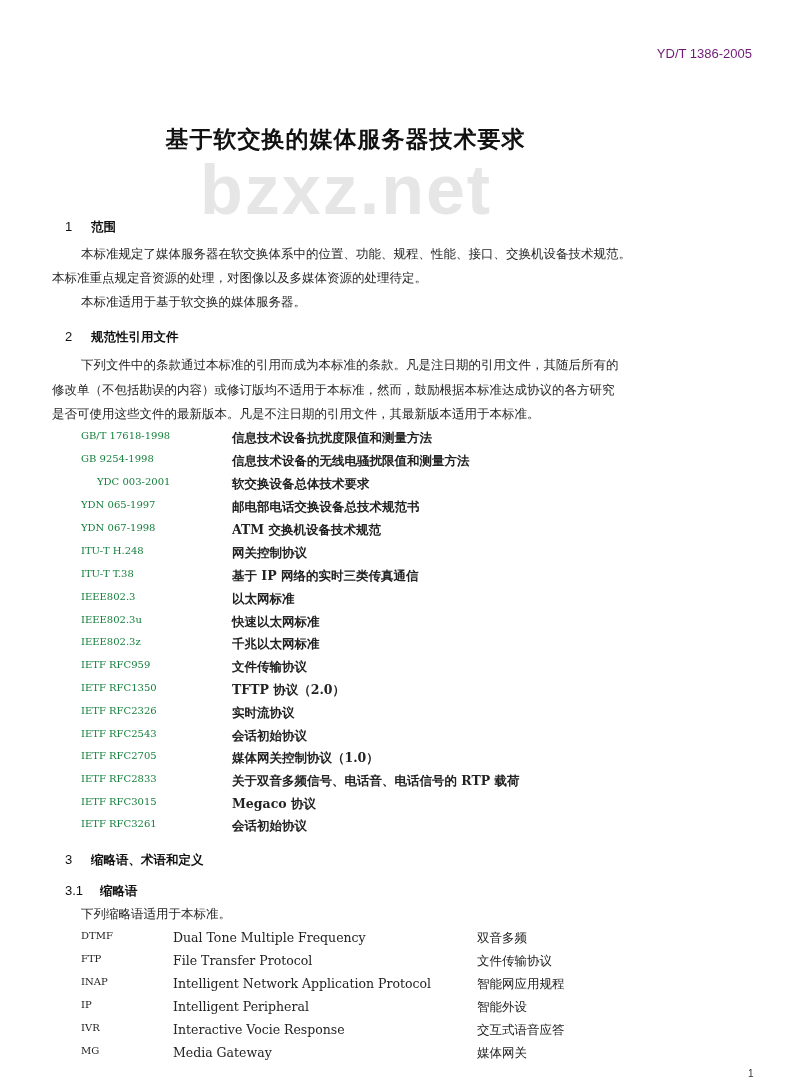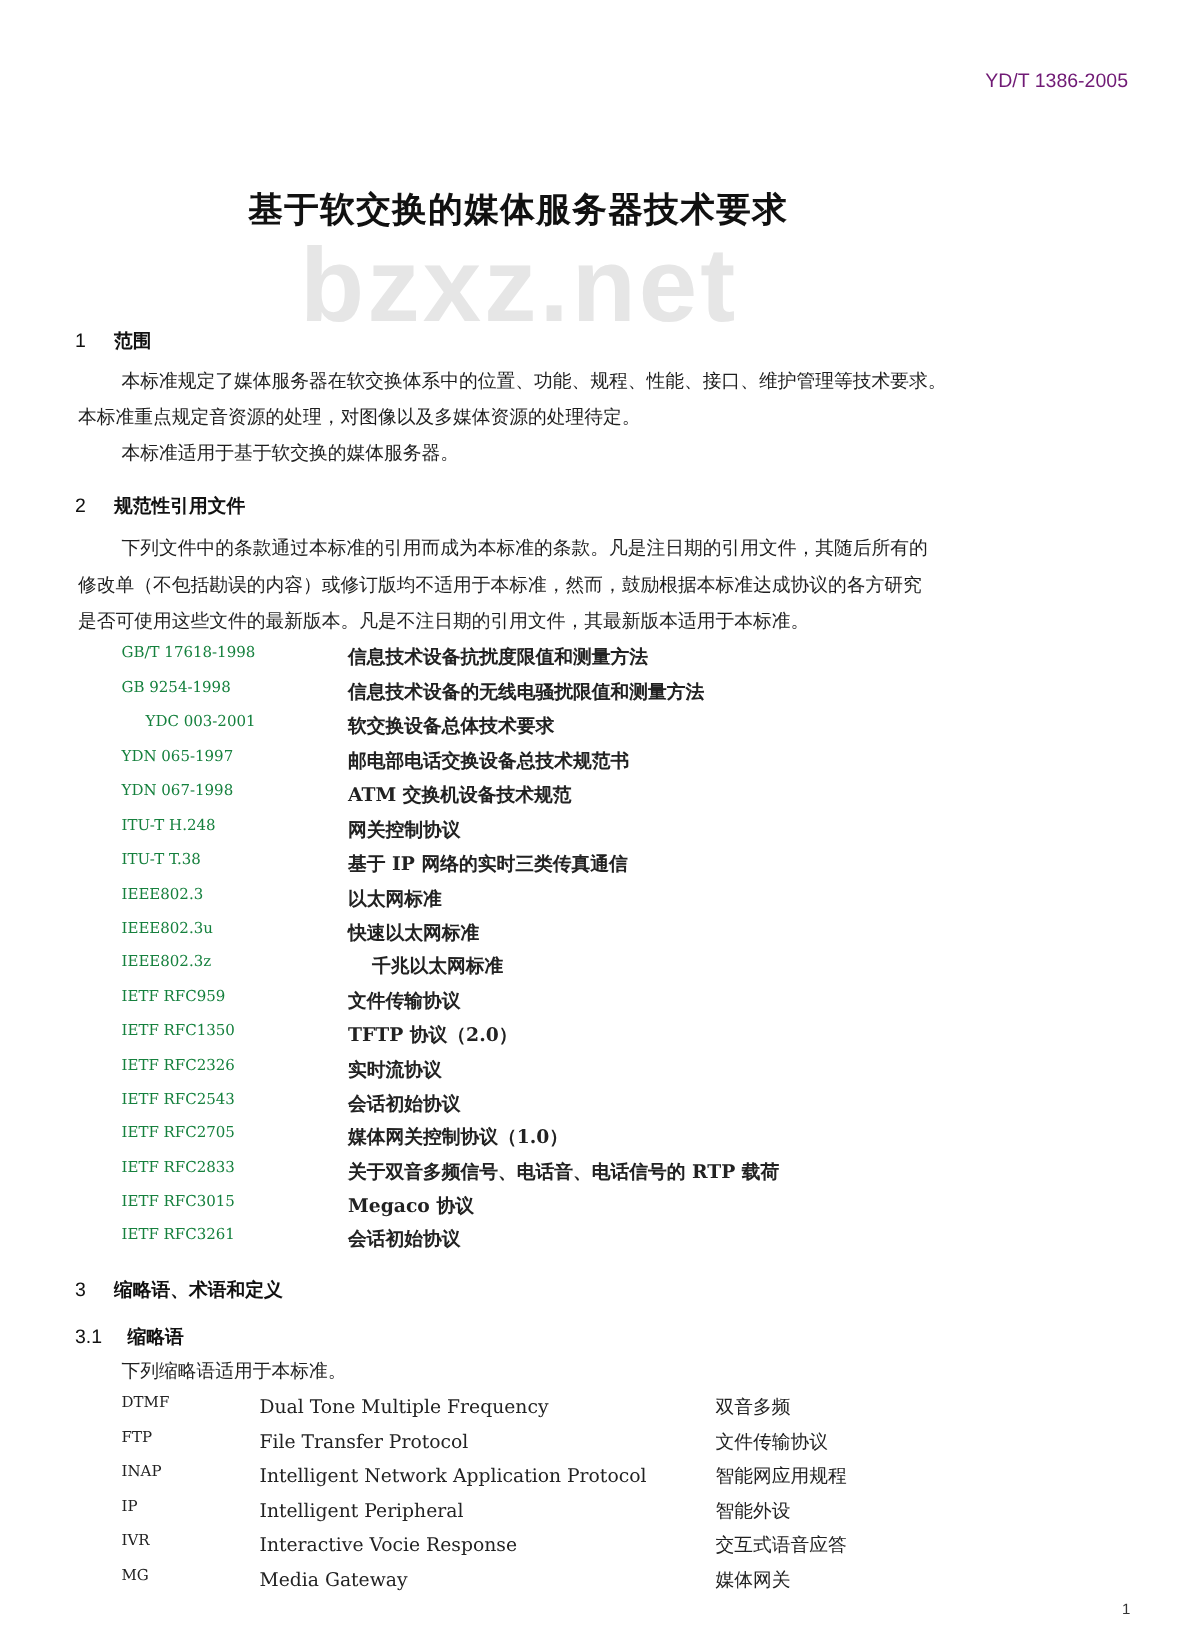--- a/index.html
+++ b/index.html
@@ -4,21 +4,21 @@
 <style>
   html, body { margin: 0; padding: 0; background: #ffffff; }
   body { width: 800px; height: 1091px; position: relative; overflow: hidden;
          font-family: "DejaVu Serif", "Liberation Serif", serif; color: #1a1a1a; }
   .abs { position: absolute; white-space: nowrap; }
   .std-no { right: 48px; top: 46px; font-family: "Liberation Sans", sans-serif; font-size: 13px; color: #701a75; }
   .title { left: 0; width: 691px; top: 124px; text-align: center; font-family: "DejaVu Sans", sans-serif;
            font-size: 23px; font-weight: bold; letter-spacing: 1px; color: #111; }
   .watermark { left: 200px; top: 150px; font-family: "Liberation Sans", sans-serif; font-size: 70px;
                font-weight: bold; color: #e6e6e6; letter-spacing: 2px; z-index: 0; }
-  .h1 { font-family: "DejaVu Sans", sans-serif; font-size: 12.5px; font-weight: bold; color: #111; }
+  .h1 { font-family: "DejaVu Sans", sans-serif; font-size: 12.5px; font-weight: bold; color: #111; margin-left: 15px; }
   .h1 .num { display: inline-block; width: 26px; font-weight: normal; font-family: "Liberation Sans", sans-serif; font-size: 13px; }
   .para { font-size: 12.5px; color: #1e1e1e; }
   .ref-code { left: 81px; font-size: 10px; color: #15803d; }
   .ref-title { left: 232px; font-size: 12.5px; color: #222; font-weight: bold; }
   .abbr { left: 81px; font-size: 10px; color: #222; }
   .abbr-en { left: 173px; font-size: 12.5px; color: #222; }
   .abbr-zh { left: 477px; font-size: 12.5px; color: #222; }
   .page-no { left: 748px; top: 1068px; font-family: "Liberation Sans", sans-serif; font-size: 10px; color: #333; }
 </style>
 </head>
@@ -26,21 +26,21 @@
 
 <div class="abs std-no">YD/T 1386-2005</div>
 
 <div class="abs watermark">bzxz.net</div>
 
 <div class="abs title">基于软交换的媒体服务器技术要求</div>
 
 <div class="abs h1" style="left:50px; top:219px;">
   <span class="num">1</span><span>范围</span>
 </div>
-<div class="abs para" style="left:81px; top:246px;">本标准规定了媒体服务器在软交换体系中的位置、功能、规程、性能、接口、维护管理等技术要求。</div>
+<div class="abs para" style="left:81px; top:246px;">本标准规定了媒体服务器在软交换体系中的位置、功能、规程、性能、接口、交换机设备技术规范。</div>
 <div class="abs para" style="left:52px; top:270px;">本标准重点规定音资源的处理，对图像以及多媒体资源的处理待定。</div>
 <div class="abs para" style="left:81px; top:294px;">本标准适用于基于软交换的媒体服务器。</div>
 
 <div class="abs h1" style="left:50px; top:329px;">
   <span class="num">2</span><span>规范性引用文件</span>
 </div>
 <div class="abs para" style="left:81px; top:357px;">下列文件中的条款通过本标准的引用而成为本标准的条款。凡是注日期的引用文件，其随后所有的</div>
 <div class="abs para" style="left:52px; top:382px;">修改单（不包括勘误的内容）或修订版均不适用于本标准，然而，鼓励根据本标准达成协议的各方研究</div>
 <div class="abs para" style="left:52px; top:406px;">是否可使用这些文件的最新版本。凡是不注日期的引用文件，其最新版本适用于本标准。</div>
 
@@ -66,21 +66,21 @@
   <div class="abs ref-code" style="top:568px;">ITU-T T.38</div>
   <div class="abs ref-title" style="top:568px;">基于 IP 网络的实时三类传真通信</div>
 
   <div class="abs ref-code" style="top:591px;">IEEE802.3</div>
   <div class="abs ref-title" style="top:591px;">以太网标准</div>
 
   <div class="abs ref-code" style="top:614px;">IEEE802.3u</div>
   <div class="abs ref-title" style="top:614px;">快速以太网标准</div>
 
   <div class="abs ref-code" style="top:636px;">IEEE802.3z</div>
-  <div class="abs ref-title" style="top:636px;margin-left:16px;">千兆以太网标准</div>
+  <div class="abs ref-title" style="top:636px;">千兆以太网标准</div>
 
   <div class="abs ref-code" style="top:659px;">IETF RFC959</div>
   <div class="abs ref-title" style="top:659px;">文件传输协议</div>
 
   <div class="abs ref-code" style="top:682px;">IETF RFC1350</div>
   <div class="abs ref-title" style="top:682px;">TFTP 协议（2.0）</div>
 
   <div class="abs ref-code" style="top:705px;">IETF RFC2326</div>
   <div class="abs ref-title" style="top:705px;">实时流协议</div>
 

